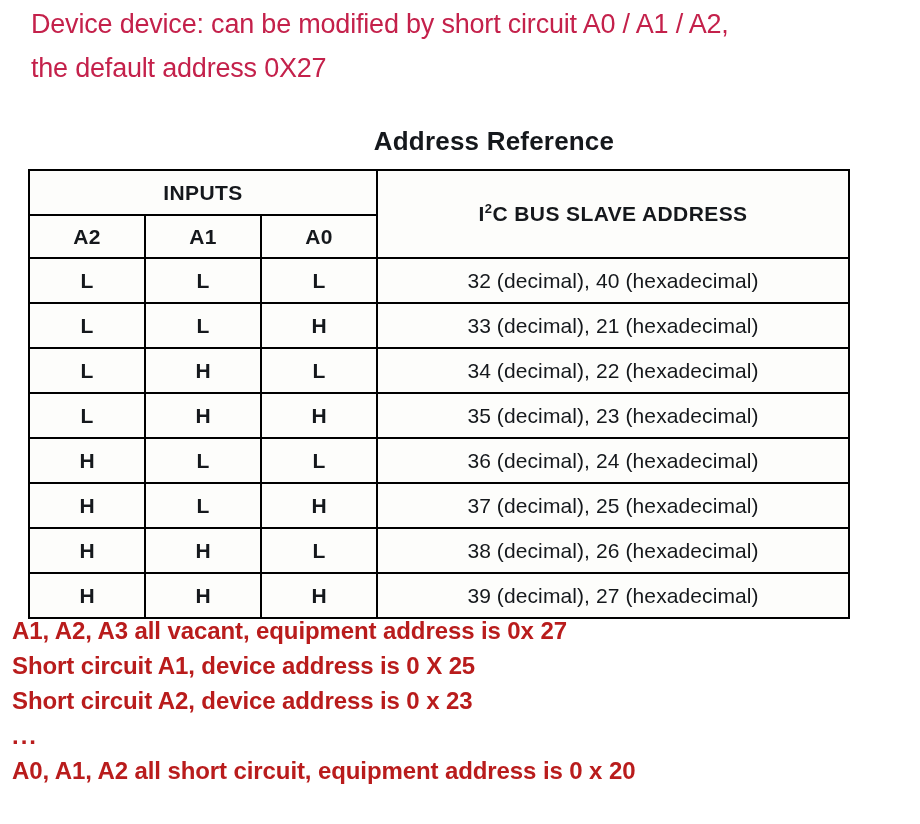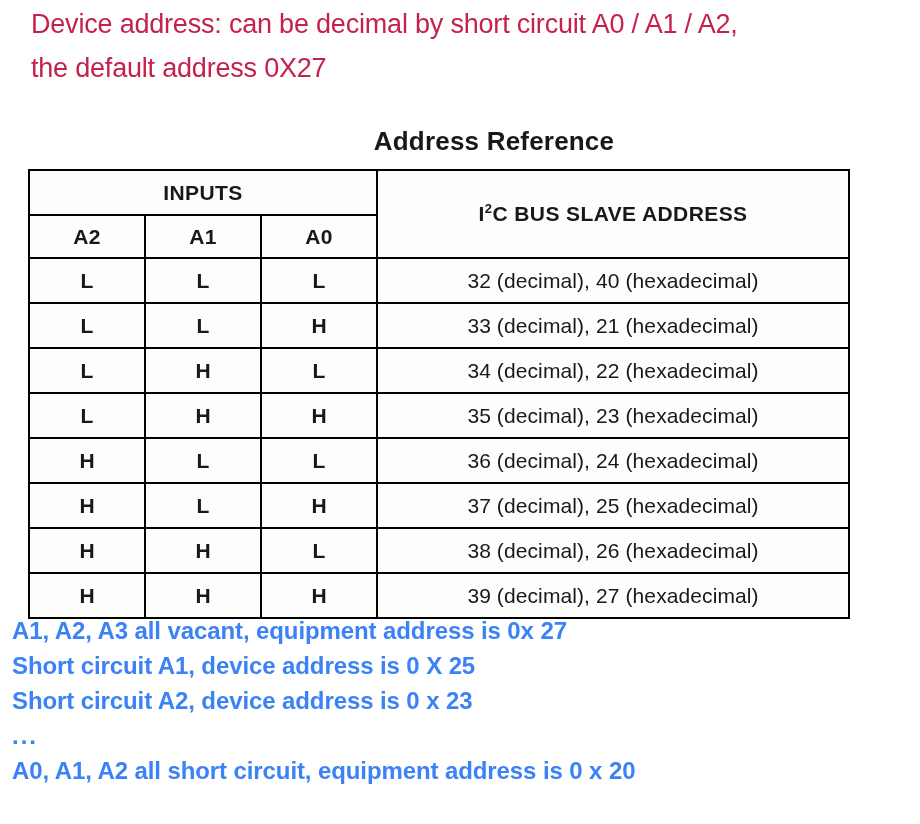--- a/index.html
+++ b/index.html
@@ -98,34 +98,34 @@
 
   
   .footnotes {
     position: absolute;
     left: 12px;
     top: 613px;
     width: 900px;
     font-size: 24px;
     font-weight: bold;
     line-height: 35px;
-    color: #3b82f6;
+    color: #b91c1c;
     letter-spacing: -0.1px;
   }
   .footnotes .fn { display: block; white-space: nowrap; }
   .footnotes .fn.ellipsis {
     font-size: 24px;
     letter-spacing: 2px;
   }
 </style>
 </head>
 <body>
 
 <div class="note">
-  <span class="line1">Device address: can be decimal by short circuit A0 / A1 / A2,</span>
+  <span class="line1">Device device: can be modified by short circuit A0 / A1 / A2,</span>
   <span class="line2">the default address 0X27</span>
 </div>
 
 <div class="table-block">
 
   <div class="table-title">Address Reference</div>
 
   <table class="addr">
     <colgroup>
       <col class="col-a">

